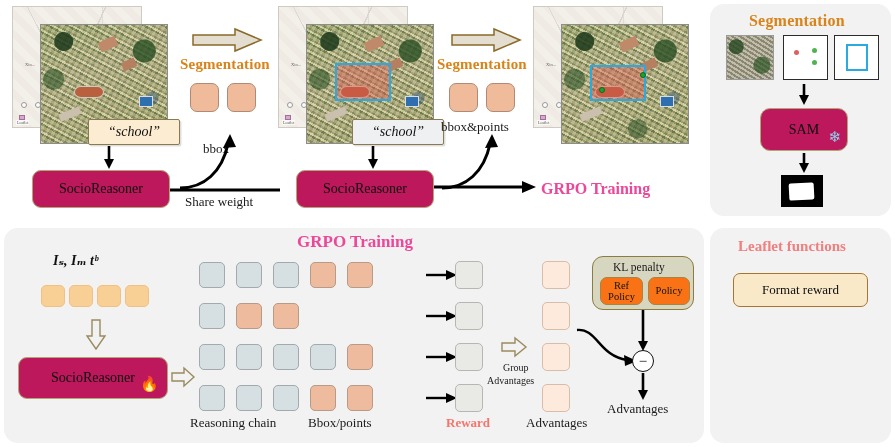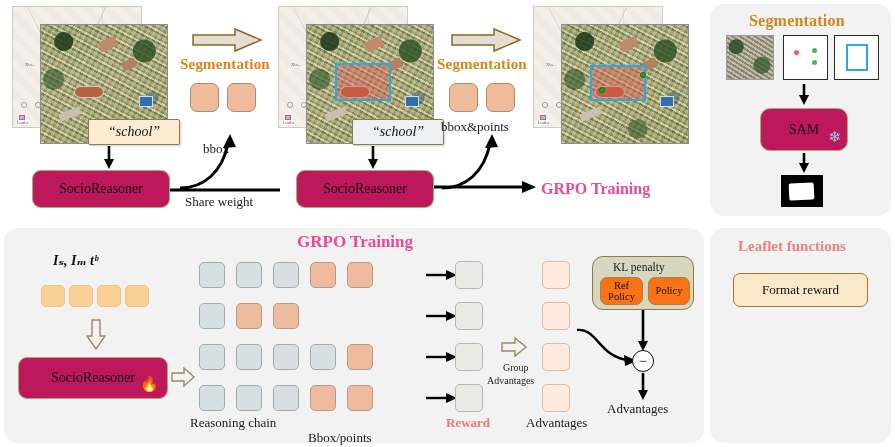--- a/index.html
+++ b/index.html
@@ -365,21 +365,21 @@
   <div class="tok tok-blue" style="left:310px; top:344px; width:26px; height:26px;"></div>
   <div class="tok tok-salmon" style="left:347px; top:344px; width:26px; height:26px;"></div>
 
   <div class="tok tok-blue" style="left:199px; top:385px; width:26px; height:26px;"></div>
   <div class="tok tok-blue" style="left:236px; top:385px; width:26px; height:26px;"></div>
   <div class="tok tok-blue" style="left:273px; top:385px; width:26px; height:26px;"></div>
   <div class="tok tok-salmon" style="left:310px; top:385px; width:26px; height:26px;"></div>
   <div class="tok tok-salmon" style="left:347px; top:385px; width:26px; height:26px;"></div>
 
   <div class="lbl cap" style="left:190px; top:415px;">Reasoning chain</div>
-  <div class="lbl cap" style="left:308px; top:430px;">Bbox/points</div>
+  <div class="lbl cap" style="left:308px; top:415px;">Bbox/points</div>
 
   <svg class="arrow-svg" style="left:426px; top:268px;" width="32" height="14">
     <line x1="0" y1="7" x2="22" y2="7" stroke="#000" stroke-width="2.4"></line>
       <polygon points="31,7 20,2 20,12" fill="#000"></polygon>
   </svg>
   <svg class="arrow-svg" style="left:426px; top:309px;" width="32" height="14">
     <line x1="0" y1="7" x2="22" y2="7" stroke="#000" stroke-width="2.4"></line>
       <polygon points="31,7 20,2 20,12" fill="#000"></polygon>
   </svg>
   <svg class="arrow-svg" style="left:426px; top:350px;" width="32" height="14">

